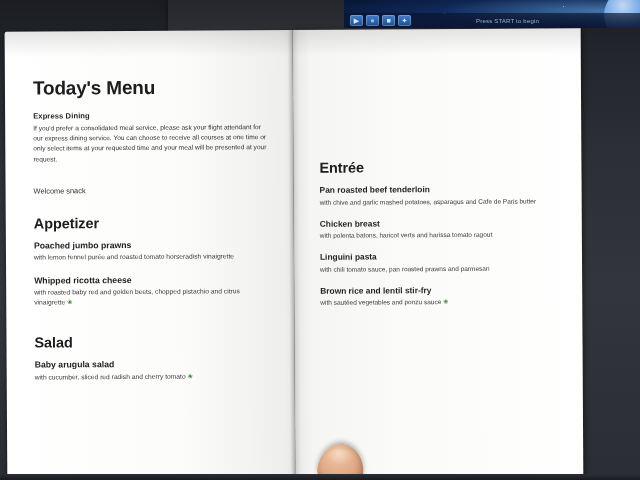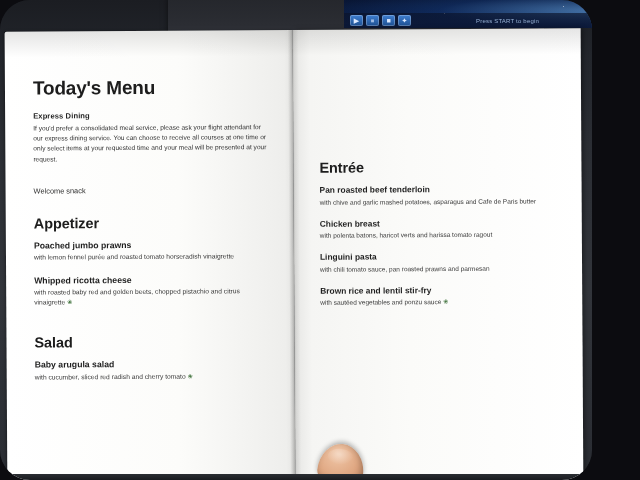--- a/index.html
+++ b/index.html
@@ -2,26 +2,25 @@
 <html><head>
 <meta charset="utf-8">
 <style>
   html, body {
     margin: 0;
     padding: 0;
     background: #0c0c10;
   }
   #scene {
     position: relative;
-    width: 592px;
+    width: 640px;
     height: 480px;
     overflow: hidden;
     font-family: "Liberation Sans", sans-serif;
     background: #14161a;
-    border-radius: 30px;
   }
 
   
   .bg-wall {
     position: absolute;
     left: 0; top: 0; width: 640px; height: 480px;
     background:
       linear-gradient(180deg, #1b1d22 0%, #23262c 12%, #2b2e34 30%, #32353b 60%, #2a2d33 100%);
   }
   .ife-bezel {

